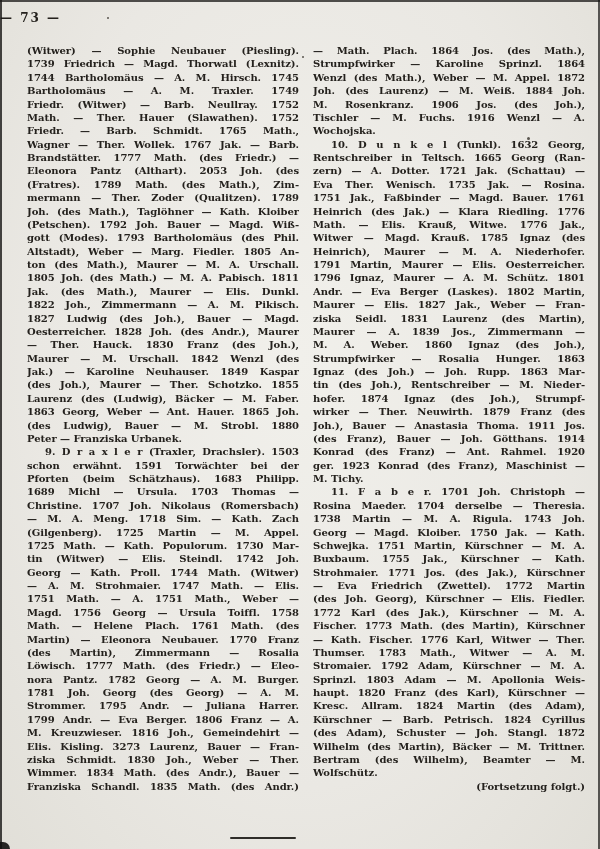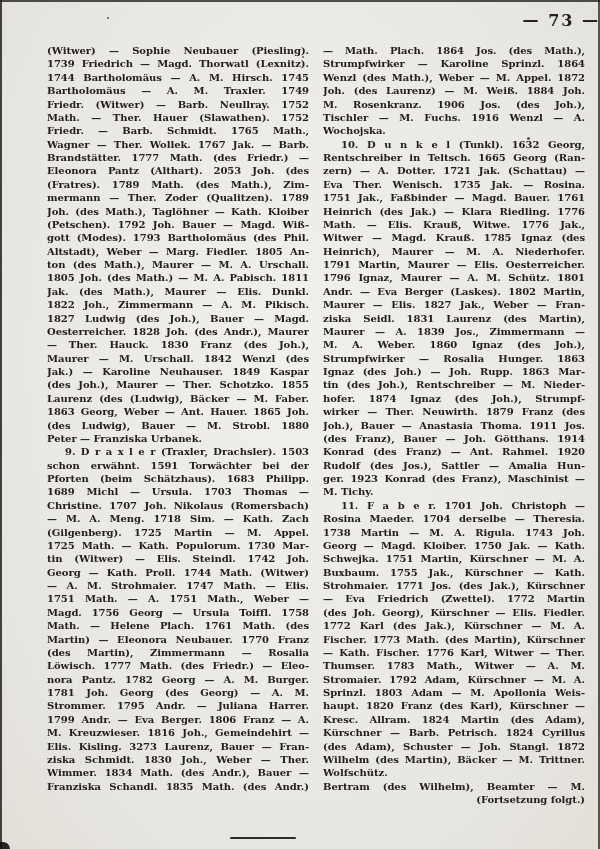--- a/index.html
+++ b/index.html
@@ -6,26 +6,26 @@
   body{
     width:600px;height:849px;position:relative;overflow:hidden;
     font-family:"DejaVu Serif", serif;
     color:#24211d;background:#ebe9e4;
   }
   .paper{
     position:absolute;inset:0;
     background:radial-gradient(ellipse at 50% 42%, #f1f0eb 0%, #eae8e3 62%, #e1dfd8 100%);
   }
   .pagenum{
-    position:absolute;top:11px;left:0;right:0;text-align:right;
-    font-weight:bold;font-size:16px;letter-spacing:2px;
+    position:absolute;top:11px;left:0;right:0;text-align:left;
+    font-weight:bold;font-size:12px;letter-spacing:2px;
   }
   .cols{
     position:absolute;top:44px;left:27px;right:15px;
-    display:flex;gap:14px;margin-left:20px;
+    display:flex;gap:14px;
   }
   .col{width:272px;font-weight:bold;font-size:10px;letter-spacing:-0.05px}
   .line{
     height:13.38px;line-height:13.38px;overflow:hidden;
     text-align:justify;text-align-last:justify;
   }
   .line.last{text-align-last:left}
   .line.right{text-align-last:right}
   .line.indent{text-indent:18px}
   .bottom-rule{
@@ -136,21 +136,20 @@
       <div class="line">Maurer — A. 1839 Jos., Zimmermann —</div>
       <div class="line">M. A. Weber. 1860 Ignaz (des Joh.),</div>
       <div class="line">Strumpfwirker — Rosalia Hunger. 1863</div>
       <div class="line">Ignaz (des Joh.) — Joh. Rupp. 1863 Mar-</div>
       <div class="line">tin (des Joh.), Rentschreiber — M. Nieder-</div>
       <div class="line">hofer. 1874 Ignaz (des Joh.), Strumpf-</div>
       <div class="line">wirker — Ther. Neuwirth. 1879 Franz (des</div>
       <div class="line">Joh.), Bauer — Anastasia Thoma. 1911 Jos.</div>
       <div class="line">(des Franz), Bauer — Joh. Götthans. 1914</div>
       <div class="line">Konrad (des Franz) — Ant. Rahmel. 1920</div>
-      <div class="line">Rudolf (des Jos.), Sattler — Amalia Hun-</div>
       <div class="line">ger. 1923 Konrad (des Franz), Maschinist —</div>
       <div class="line last">M. Tichy.</div>
       <div class="line indent">11. F a b e r. 1701 Joh. Christoph —</div>
       <div class="line">Rosina Maeder. 1704 derselbe — Theresia.</div>
       <div class="line">1738 Martin — M. A. Rigula. 1743 Joh.</div>
       <div class="line">Georg — Magd. Kloiber. 1750 Jak. — Kath.</div>
       <div class="line">Schwejka. 1751 Martin, Kürschner — M. A.</div>
       <div class="line">Buxbaum. 1755 Jak., Kürschner — Kath.</div>
       <div class="line">Strohmaier. 1771 Jos. (des Jak.), Kürschner</div>
       <div class="line">— Eva Friedrich (Zwettel). 1772 Martin</div>
@@ -159,22 +158,22 @@
       <div class="line">Fischer. 1773 Math. (des Martin), Kürschner</div>
       <div class="line">— Kath. Fischer. 1776 Karl, Witwer — Ther.</div>
       <div class="line">Thumser. 1783 Math., Witwer — A. M.</div>
       <div class="line">Stromaier. 1792 Adam, Kürschner — M. A.</div>
       <div class="line">Sprinzl. 1803 Adam — M. Apollonia Weis-</div>
       <div class="line">haupt. 1820 Franz (des Karl), Kürschner —</div>
       <div class="line">Kresc. Allram. 1824 Martin (des Adam),</div>
       <div class="line">Kürschner — Barb. Petrisch. 1824 Cyrillus</div>
       <div class="line">(des Adam), Schuster — Joh. Stangl. 1872</div>
       <div class="line">Wilhelm (des Martin), Bäcker — M. Trittner.</div>
+      <div class="line">Bertram (des Wilhelm), Beamter — M.</div>
       <div class="line last">Wolfschütz.</div>
-      <div class="line">Bertram (des Wilhelm), Beamter — M.</div>
       <div class="line right">(Fortsetzung folgt.)</div>
     </div>
 </div>
 
 <div class="bottom-rule"></div>
 
 <div class="edge edge-top"></div>
 <div class="edge edge-left"></div>
 <div class="edge edge-right"></div>
 <div class="corner-bl"></div>

